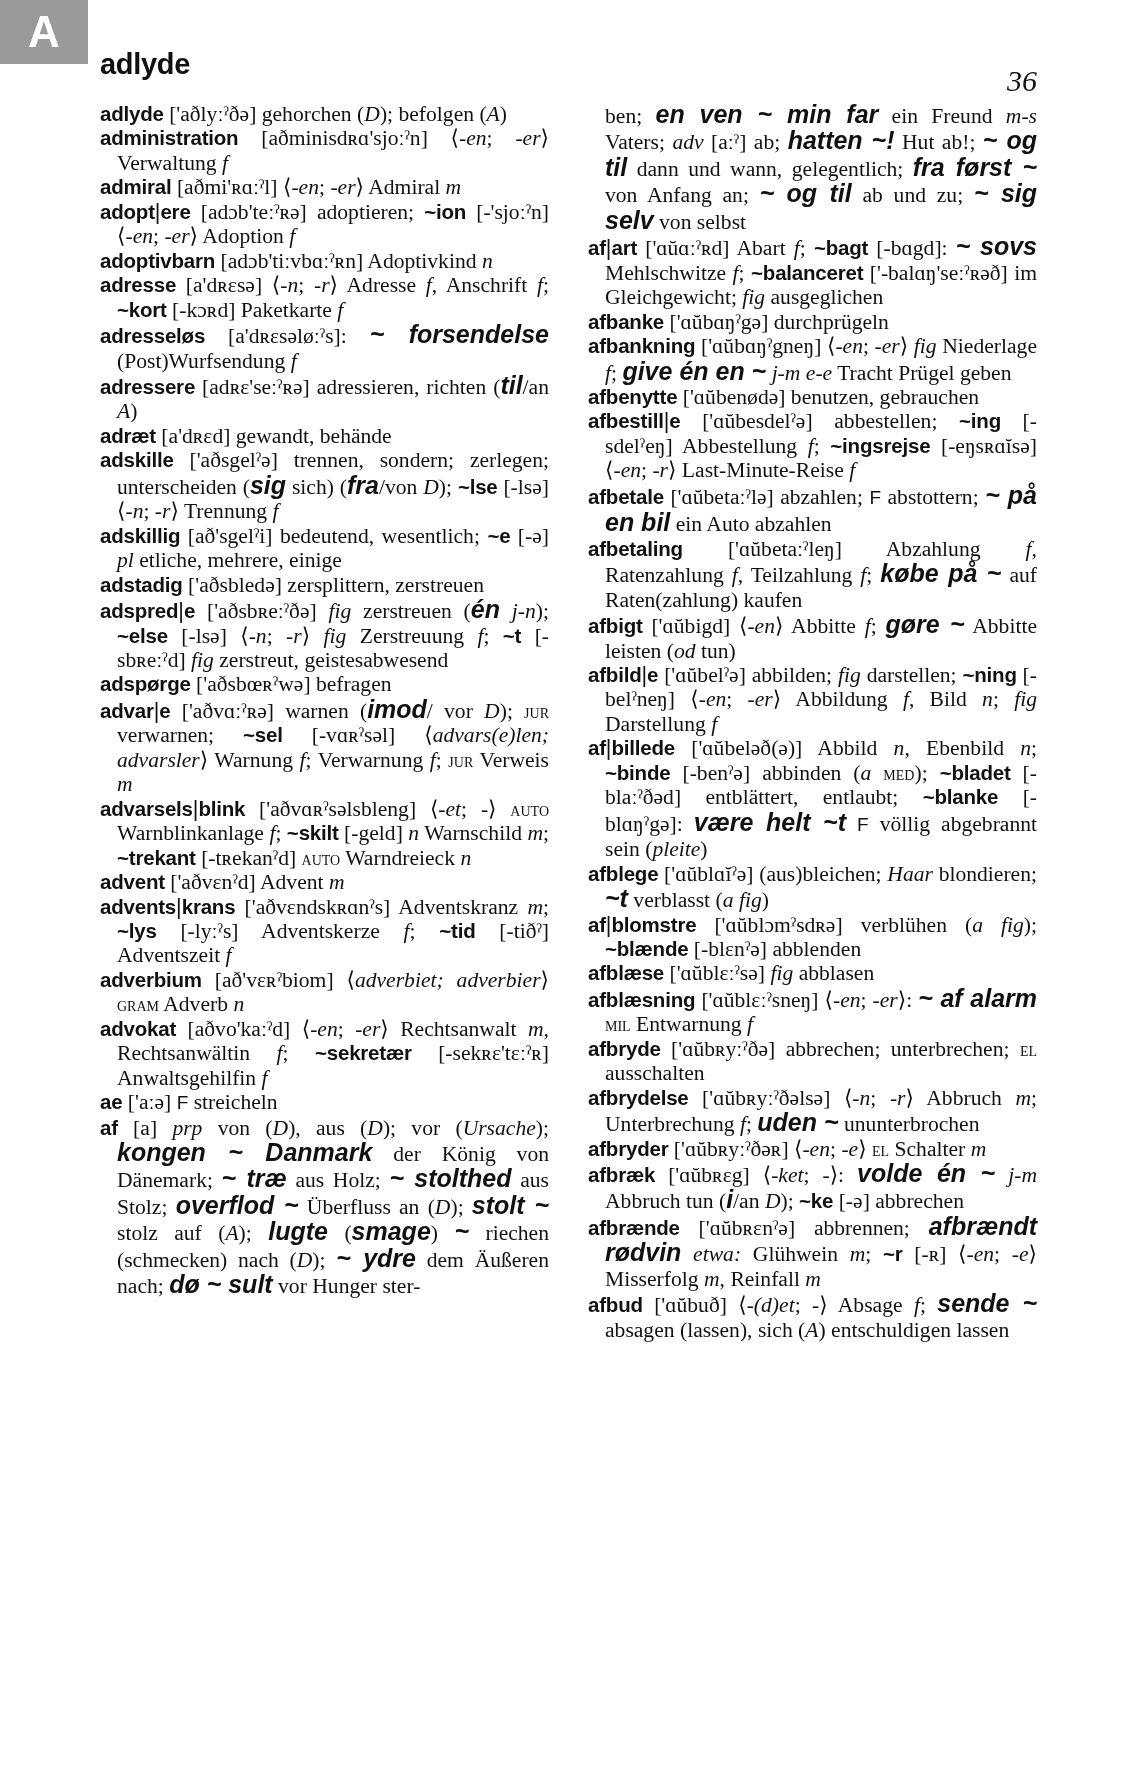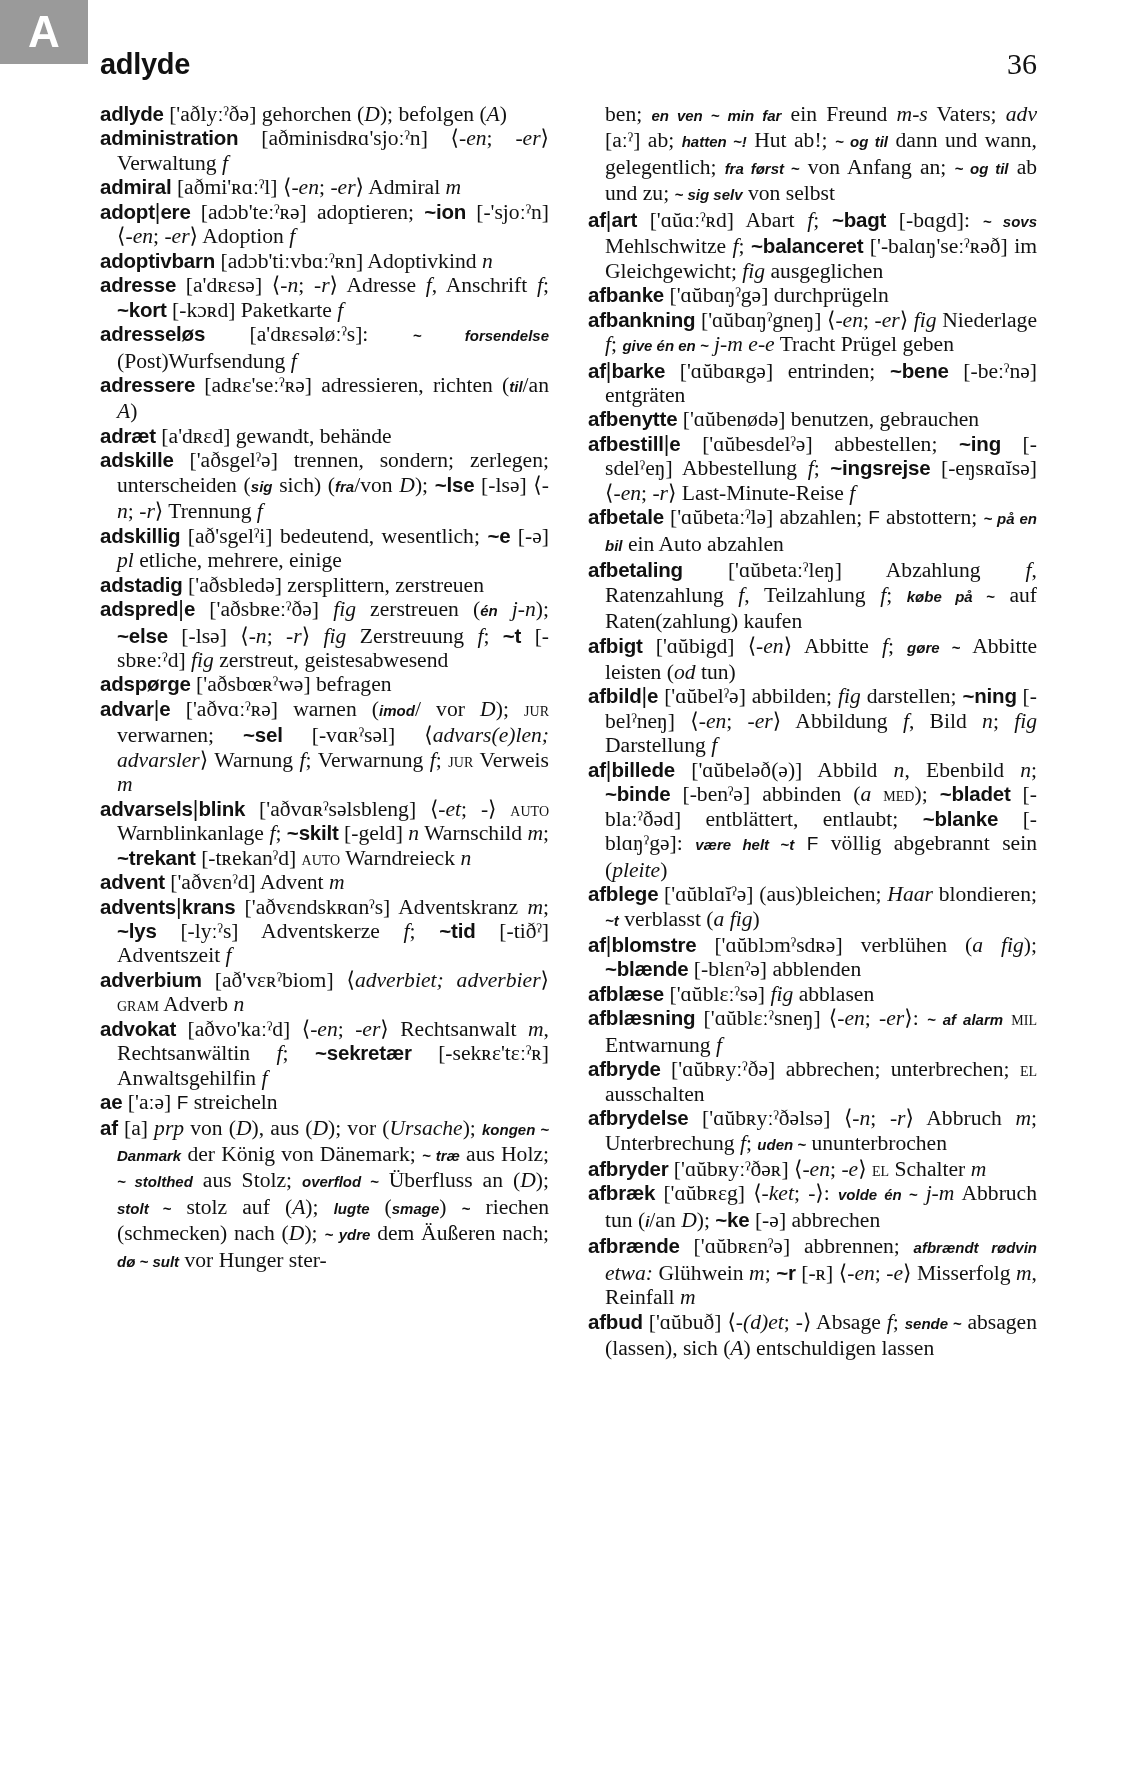--- a/index.html
+++ b/index.html
@@ -9,33 +9,33 @@
     background: #9a9a9a; color: #fff;
     font-family: "Liberation Sans", sans-serif; font-weight: bold; font-size: 44px;
     display: flex; align-items: center; justify-content: center;
   }
   .running-head {
     position: absolute; left: 100px; top: 48px;
     font-family: "Liberation Sans", sans-serif; font-weight: bold; font-size: 29px;
     letter-spacing: -0.3px;
   }
   .page-number {
-    position: absolute; right: 97px; top: 47px;
-    font-family: "Liberation Serif", serif; font-size: 30px;
+    position: absolute; right: 97px; top: 64px;
+    font-family: "Liberation Serif", serif; font-size: 30px; font-style: italic;
   }
   .column {
     position: absolute; top: 102px; width: 449px;
     font-family: "Liberation Serif", serif; font-size: 21.6px; line-height: 24.45px;
     text-align: justify;
   }
   .col-left { left: 100px; }
   .col-right { left: 588px; }
   .entry { padding-left: 17px; text-indent: -17px; margin: 0; hyphens: manual; }
   .hw { font-family: "Liberation Sans", sans-serif; font-weight: bold; font-size: 20.5px; letter-spacing: -0.2px; }
-  .bi { font-family: "Liberation Sans", sans-serif; font-weight: bold; font-style: italic; font-size: 15px; }
+  .bi { font-family: "Liberation Sans", sans-serif; font-weight: bold; font-style: italic; font-size: 25px; }
   .i { font-style: italic; }
   .sc { font-variant: small-caps; font-size: 20px; }
   .sans { font-family: "Liberation Sans", sans-serif; font-size: 19px; }
   .sep { font-family: "Liberation Sans", sans-serif; font-weight: normal; }
   .cont { padding-left: 17px; }
 </style>
 </head>
 <body>
 
 <div class="thumb-tab">
@@ -67,21 +67,20 @@
     <p class="entry"><span class="hw">adverbium</span><span class="r"> [að'vɛʀˀbiom] ⟨</span><span class="i">adverbiet; adverbier</span><span class="r">⟩ </span><span class="sc">gram</span><span class="r"> Adverb </span><span class="i">n</span></p>
     <p class="entry"><span class="hw">advokat</span><span class="r"> [aðvo'kaːˀd] ⟨</span><span class="i">-en</span><span class="r">; </span><span class="i">-er</span><span class="r">⟩ Rechtsanwalt </span><span class="i">m</span><span class="r">, Rechtsanwältin </span><span class="i">f</span><span class="r">; </span><span class="hw">~sekretær</span><span class="r"> [-sekʀɛ'tɛːˀʀ] Anwaltsgehilfin </span><span class="i">f</span></p>
     <p class="entry"><span class="hw">ae</span><span class="r"> ['aːə] </span><span class="sans">F</span><span class="r"> streicheln</span></p>
     <p class="entry"><span class="hw">af</span><span class="r"> [a] </span><span class="i">prp</span><span class="r"> von (</span><span class="i">D</span><span class="r">), aus (</span><span class="i">D</span><span class="r">); vor (</span><span class="i">Ursache</span><span class="r">); </span><span class="bi">kongen ~ Danmark</span><span class="r"> der König von Dänemark; </span><span class="bi">~ træ</span><span class="r"> aus Holz; </span><span class="bi">~ stolthed</span><span class="r"> aus Stolz; </span><span class="bi">overflod ~</span><span class="r"> Überfluss an (</span><span class="i">D</span><span class="r">); </span><span class="bi">stolt ~</span><span class="r"> stolz auf (</span><span class="i">A</span><span class="r">); </span><span class="bi">lugte</span><span class="r"> (</span><span class="bi">smage</span><span class="r">) </span><span class="bi">~</span><span class="r"> riechen (schmecken) nach (</span><span class="i">D</span><span class="r">); </span><span class="bi">~ ydre</span><span class="r"> dem Äußeren nach; </span><span class="bi">dø ~ sult</span><span class="r"> vor Hunger ster-</span></p>
   </div>
 <div class="column col-right">
     <p class="entry cont" style="text-indent: 0px;"><span class="r">ben; </span><span class="bi">en ven ~ min far</span><span class="r"> ein Freund </span><span class="i">m-s</span><span class="r"> Vaters; </span><span class="i">adv</span><span class="r"> [aːˀ] ab; </span><span class="bi">hatten ~!</span><span class="r"> Hut ab!; </span><span class="bi">~ og til</span><span class="r"> dann und wann, gelegentlich; </span><span class="bi">fra først ~</span><span class="r"> von Anfang an; </span><span class="bi">~ og til</span><span class="r"> ab und zu; </span><span class="bi">~ sig selv</span><span class="r"> von selbst</span></p>
     <p class="entry"><span class="hw">af</span><span class="sep">|</span><span class="hw">art</span><span class="r"> ['ɑŭɑːˀʀd] Abart </span><span class="i">f</span><span class="r">; </span><span class="hw">~bagt</span><span class="r"> [-bɑgd]: </span><span class="bi">~ sovs</span><span class="r"> Mehlschwitze </span><span class="i">f</span><span class="r">; </span><span class="hw">~balanceret</span><span class="r"> ['-balɑŋ'seːˀʀəð] im Gleichgewicht; </span><span class="i">fig</span><span class="r"> ausgeglichen</span></p>
     <p class="entry"><span class="hw">afbanke</span><span class="r"> ['ɑŭbɑŋˀgə] durchprügeln</span></p>
     <p class="entry"><span class="hw">afbankning</span><span class="r"> ['ɑŭbɑŋˀgneŋ] ⟨</span><span class="i">-en</span><span class="r">; </span><span class="i">-er</span><span class="r">⟩ </span><span class="i">fig</span><span class="r"> Niederlage </span><span class="i">f</span><span class="r">; </span><span class="bi">give én en ~</span><span class="r"> </span><span class="i">j-m e-e</span><span class="r"> Tracht Prügel geben</span></p>
-    <p class="entry"><span class="hw">af</span><span class="sep">|</span><span class="hw">barke</span><span class="r"> ['ɑŭbɑʀgə] entrinden; </span><span class="hw">~bene</span><span class="r"> [-beːˀnə] entgräten</span></p>
     <p class="entry"><span class="hw">afbenytte</span><span class="r"> ['ɑŭbenødə] benutzen, gebrauchen</span></p>
     <p class="entry"><span class="hw">afbestill</span><span class="sep">|</span><span class="hw">e</span><span class="r"> ['ɑŭbesdelˀə] abbestellen; </span><span class="hw">~ing</span><span class="r"> [-sdelˀeŋ] Abbestellung </span><span class="i">f</span><span class="r">; </span><span class="hw">~ingsrejse</span><span class="r"> [-eŋsʀɑĭsə] ⟨</span><span class="i">-en</span><span class="r">; </span><span class="i">-r</span><span class="r">⟩ Last-Minute-Reise </span><span class="i">f</span></p>
     <p class="entry"><span class="hw">afbetale</span><span class="r"> ['ɑŭbetaːˀlə] abzahlen; </span><span class="sans">F</span><span class="r"> abstottern; </span><span class="bi">~ på en bil</span><span class="r"> ein Auto abzahlen</span></p>
     <p class="entry"><span class="hw">afbetaling</span><span class="r"> ['ɑŭbetaːˀleŋ] Abzahlung </span><span class="i">f</span><span class="r">, Ratenzahlung </span><span class="i">f</span><span class="r">, Teilzahlung </span><span class="i">f</span><span class="r">; </span><span class="bi">købe på ~</span><span class="r"> auf Raten(zahlung) kaufen</span></p>
     <p class="entry"><span class="hw">afbigt</span><span class="r"> ['ɑŭbigd] ⟨</span><span class="i">-en</span><span class="r">⟩ Abbitte </span><span class="i">f</span><span class="r">; </span><span class="bi">gøre ~</span><span class="r"> Abbitte leisten (</span><span class="i">od</span><span class="r"> tun)</span></p>
     <p class="entry"><span class="hw">afbild</span><span class="sep">|</span><span class="hw">e</span><span class="r"> ['ɑŭbelˀə] abbilden; </span><span class="i">fig</span><span class="r"> darstellen; </span><span class="hw">~ning</span><span class="r"> [-belˀneŋ] ⟨</span><span class="i">-en</span><span class="r">; </span><span class="i">-er</span><span class="r">⟩ Abbildung </span><span class="i">f</span><span class="r">, Bild </span><span class="i">n</span><span class="r">; </span><span class="i">fig</span><span class="r"> Darstellung </span><span class="i">f</span></p>
     <p class="entry"><span class="hw">af</span><span class="sep">|</span><span class="hw">billede</span><span class="r"> ['ɑŭbeləð(ə)] Abbild </span><span class="i">n</span><span class="r">, Ebenbild </span><span class="i">n</span><span class="r">; </span><span class="hw">~binde</span><span class="r"> [-benˀə] abbinden (</span><span class="i">a</span><span class="r"> </span><span class="sc">med</span><span class="r">); </span><span class="hw">~bladet</span><span class="r"> [-blaːˀðəd] entblättert, entlaubt; </span><span class="hw">~blanke</span><span class="r"> [-blɑŋˀgə]: </span><span class="bi">være helt ~t</span><span class="r"> </span><span class="sans">F</span><span class="r"> völlig abgebrannt sein (</span><span class="i">pleite</span><span class="r">)</span></p>
     <p class="entry"><span class="hw">afblege</span><span class="r"> ['ɑŭblɑĭˀə] (aus)bleichen; </span><span class="i">Haar</span><span class="r"> blondieren; </span><span class="bi">~t</span><span class="r"> verblasst (</span><span class="i">a fig</span><span class="r">)</span></p>
     <p class="entry"><span class="hw">af</span><span class="sep">|</span><span class="hw">blomstre</span><span class="r"> ['ɑŭblɔmˀsdʀə] verblühen (</span><span class="i">a fig</span><span class="r">); </span><span class="hw">~blænde</span><span class="r"> [-blɛnˀə] abblenden</span></p>
     <p class="entry"><span class="hw">afblæse</span><span class="r"> ['ɑŭblɛːˀsə] </span><span class="i">fig</span><span class="r"> abblasen</span></p>

